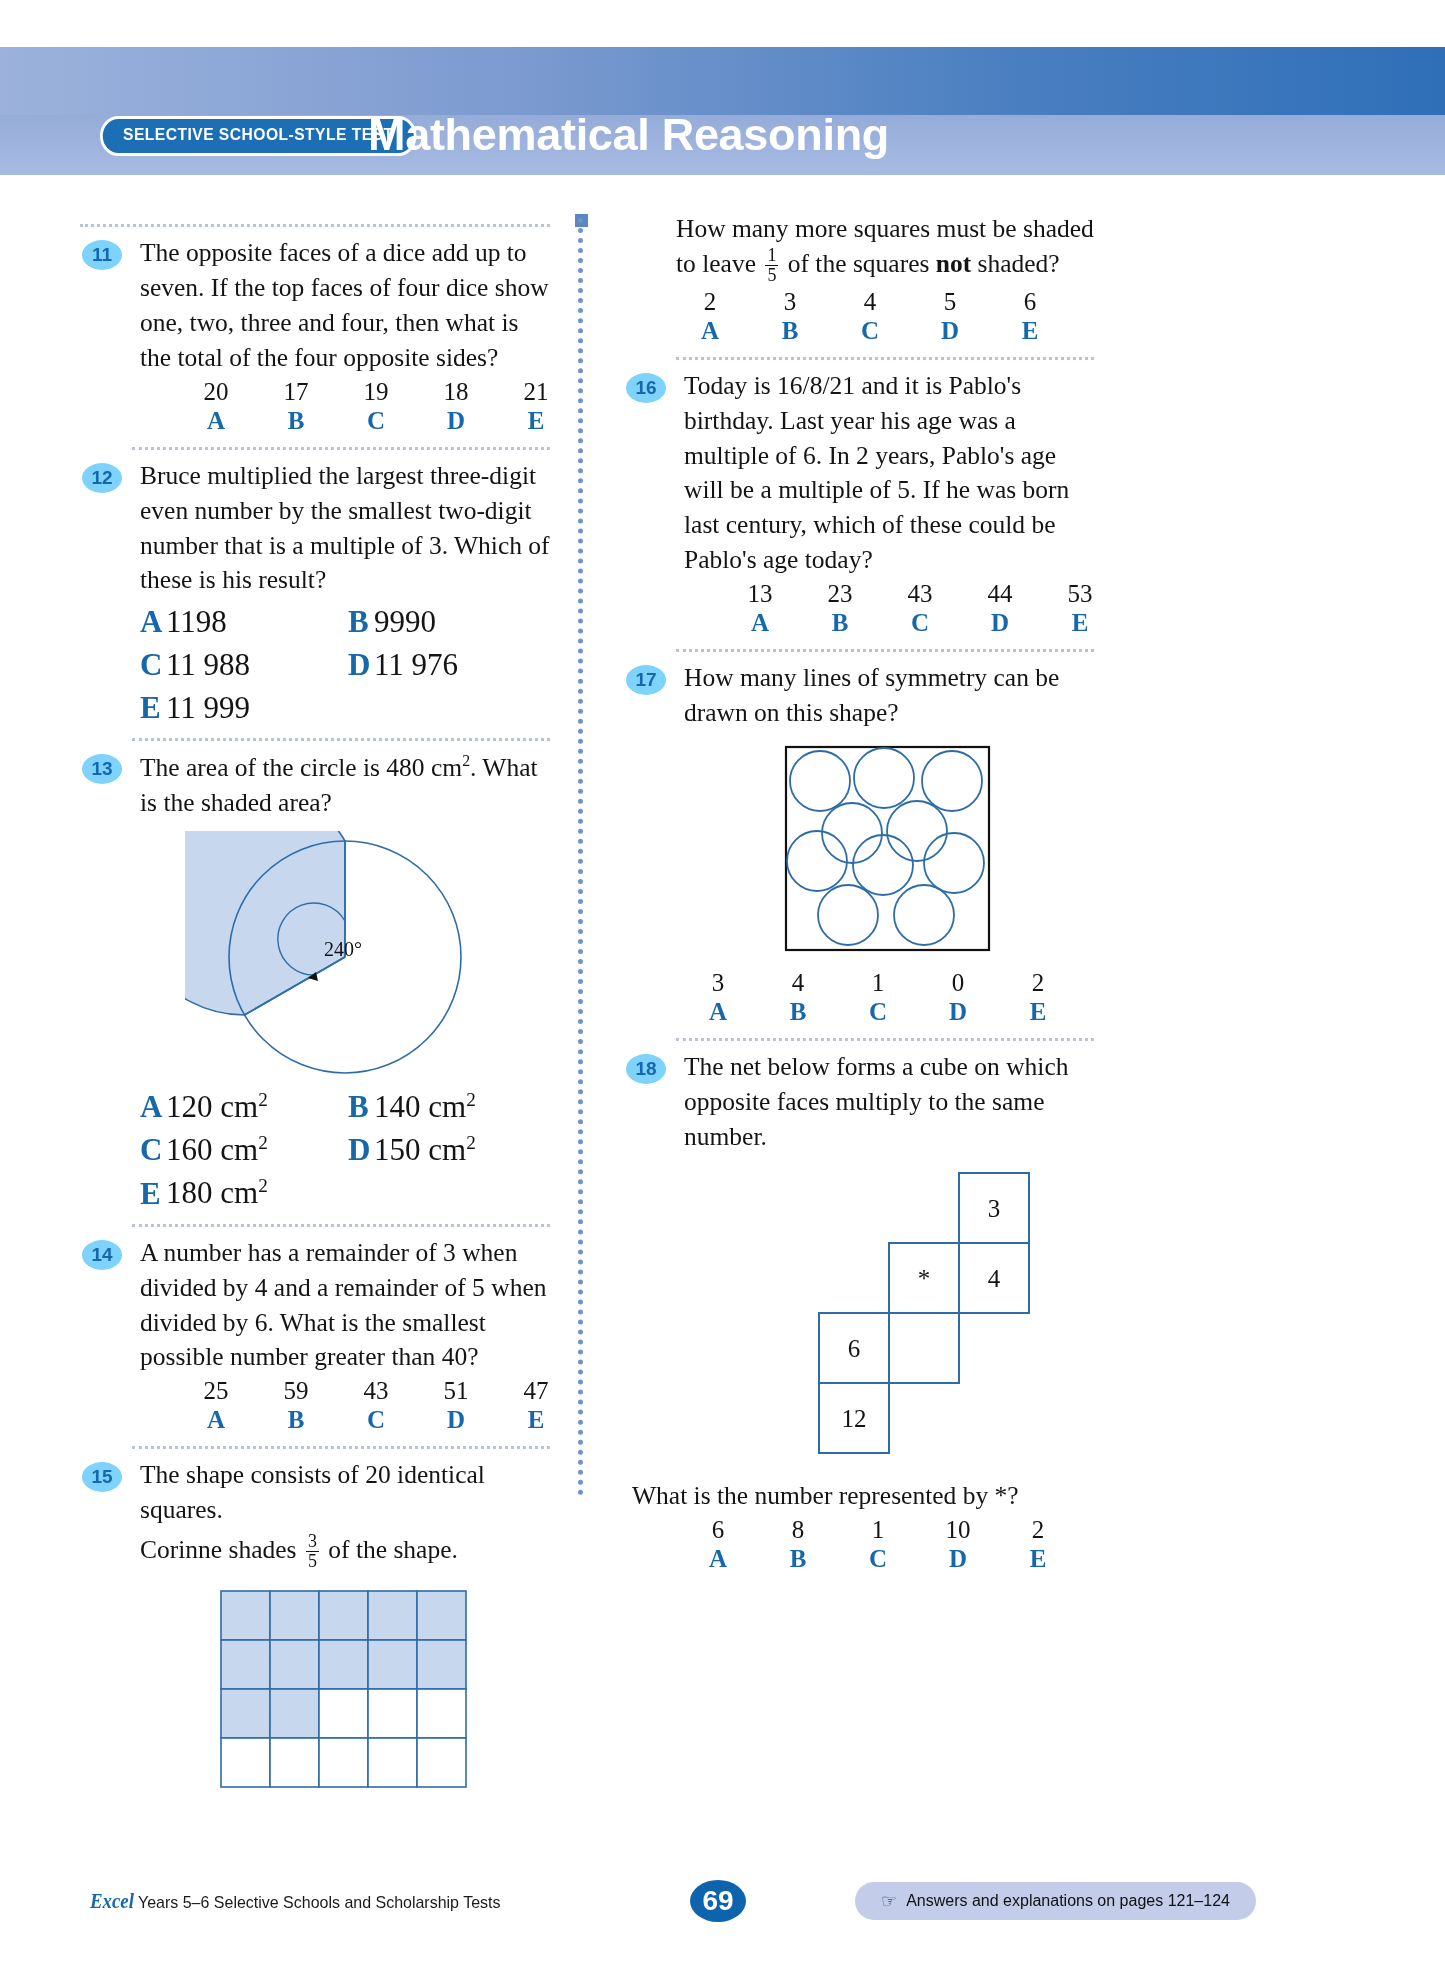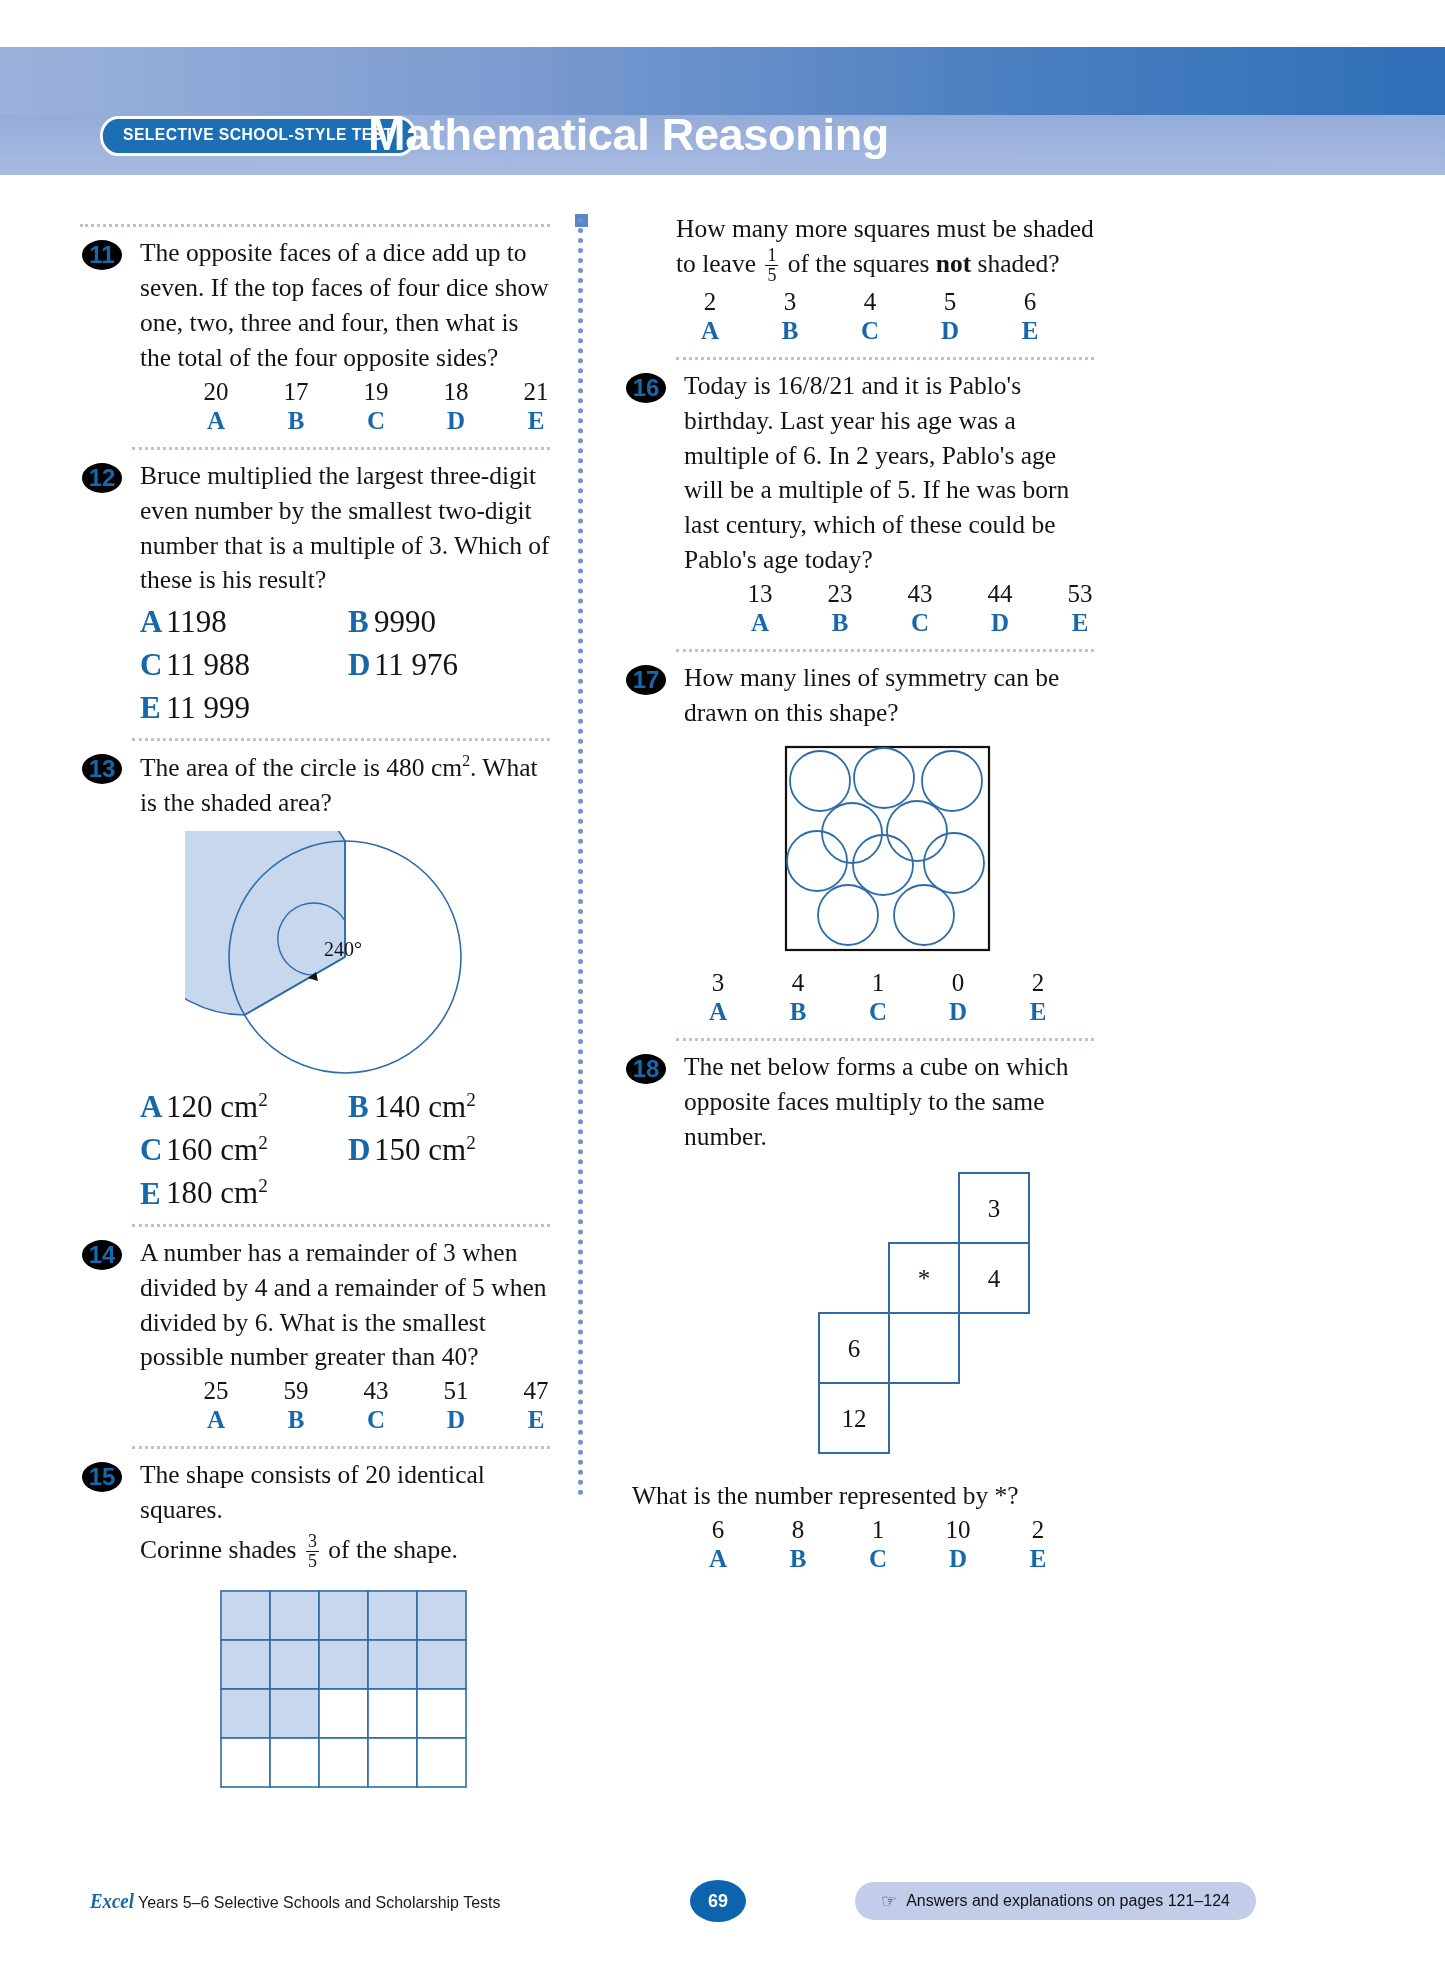--- a/index.html
+++ b/index.html
@@ -90,24 +90,24 @@
   .q {
     position: relative;
     padding-left: 60px;
     margin-bottom: 4px;
   }
   .qnum {
     position: absolute;
     left: 2px; top: 4px;
     width: 40px; height: 30px;
     border-radius: 50%;
-    background: #000000;
+    background: #7dd3fc;
     color: #1668ab;
     font-family: "Liberation Sans", sans-serif;
-    font-size: 24px;
+    font-size: 19px;
     font-weight: bold;
     line-height: 30px;
     text-align: center;
   }
   .qtext {
     font-size: 25.5px;
     line-height: 1.37;
     color: #141414;
     text-align: left;
   }
@@ -186,21 +186,21 @@
     font-family: "Liberation Serif", serif;
     font-size: 20px;
   }
   .page-badge {
     position: absolute; left: 690px; top: 0px;
     width: 56px; height: 42px;
     background: #0e63ad;
     border-radius: 50%;
     color: #ffffff;
     font-family: "Liberation Sans", sans-serif;
-    font-size: 18px; font-weight: bold;
+    font-size: 28px; font-weight: bold;
     text-align: center; line-height: 42px;
   }
   .answers-pill {
     position: absolute; left: 855px; top: 2px;
     height: 38px;
     padding: 0 26px;
     background: #c3cce8;
     border-radius: 19px;
     display: flex; align-items: center; gap: 9px;
     font-family: "Liberation Sans", sans-serif;

